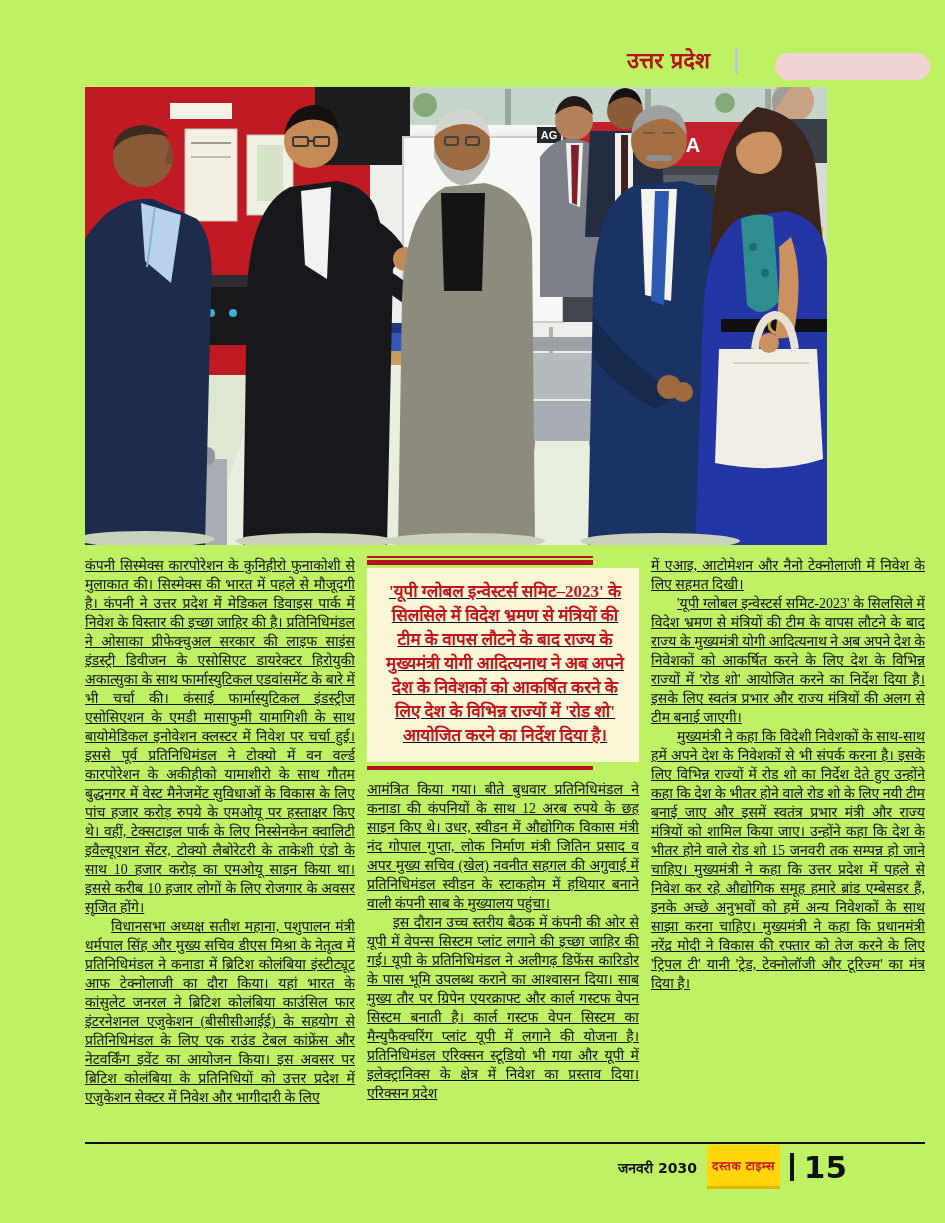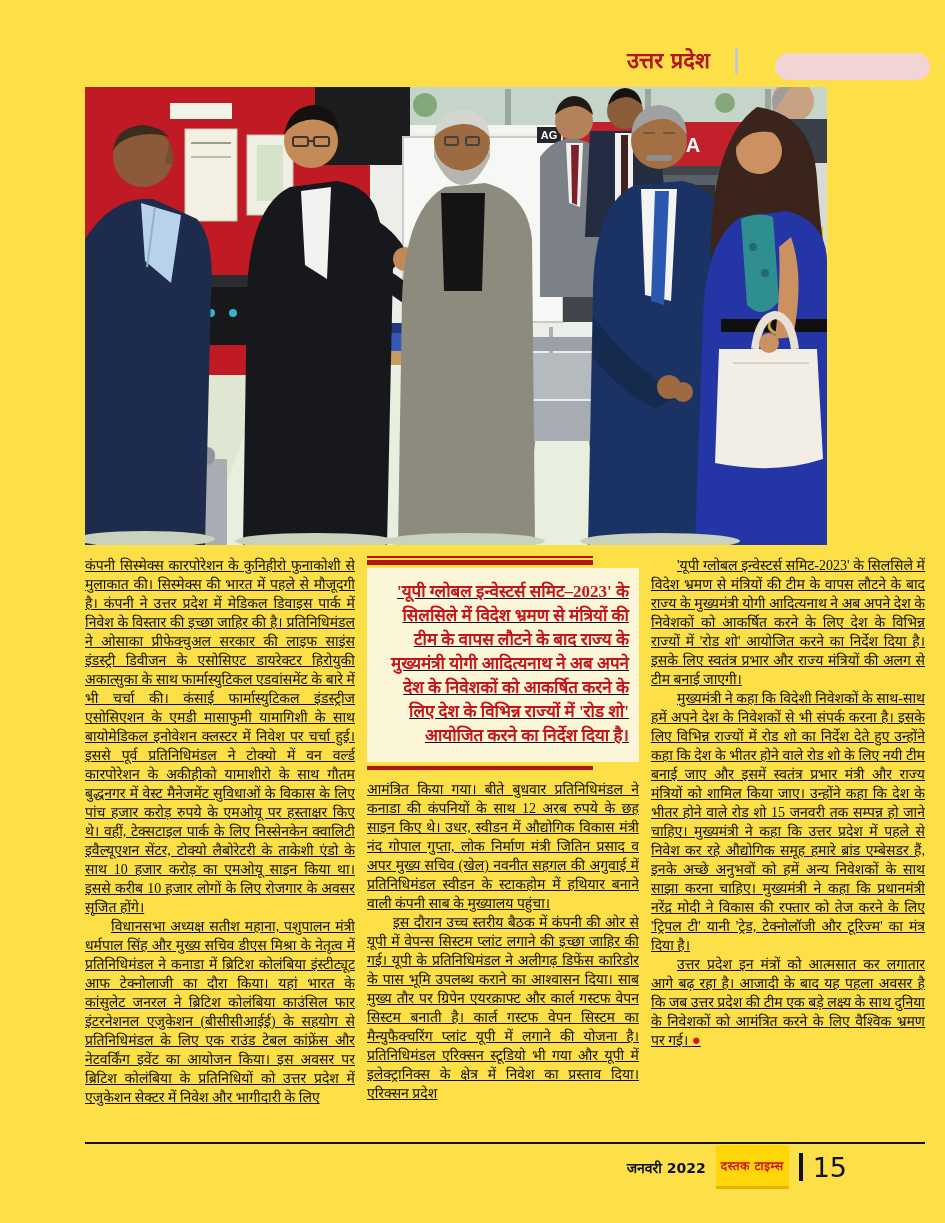--- a/index.html
+++ b/index.html
@@ -1,18 +1,18 @@
 <!DOCTYPE html>
 <html><head>
 <meta charset="utf-8">
 <style>
   * { margin:0; padding:0; box-sizing:border-box; }
   html,body { background:#ffffff; }
   body { font-family:"Liberation Serif","DejaVu Serif",serif; }
-  .page { position:relative; width:945px; height:1223px; background:#fde047; overflow:hidden; margin:0 auto; }
+  .page { position:relative; width:945px; height:1223px; background:#bef264; overflow:hidden; margin:0 auto; }
 
   
   .section-title { position:absolute; top:44px; left:520px; width:190px; text-align:right;
     font-family:"DejaVu Sans","Liberation Sans",sans-serif;
     font-size:22px; font-weight:bold; color:#b5121b; letter-spacing:0; }
   .header-sep { position:absolute; top:48px; left:735px; width:3px; height:26px; background:#c3c8d2; }
   .header-pill { position:absolute; top:53px; left:775px; width:155px; height:27px; background:#f2d4d5; border-radius:14px; }
 
   
   .photo { position:absolute; top:87px; left:85px; width:742px; height:458px; overflow:hidden; background:#eceeea; }
@@ -23,35 +23,35 @@
     font-size:14px; line-height:19px; text-align:justify; color:#111;text-decoration:underline; }
   .col p { margin:0; }
   .col p.indent { text-indent:26px; }
   .col1 { left:85px;  width:270px; }
   .col2 { left:367px; width:272px; }
   .col3 { left:651px; width:274px; }
 
   
   .quote-rule-top { width:226px; height:9px; border-top:2px solid #b5121b; border-bottom:5px solid #b5121b; margin-bottom:3px; }
   .quote-box { background:#fcf6d9; color:#c3161c; font-weight:bold; font-size:17px; line-height:24px;
-    padding:12px 10px 14px 14px; text-align:right; }
+    padding:12px 10px 14px 14px; text-align:center; }
   .quote-rule-bottom { width:226px; height:4px; background:#b5121b; margin:4px 0 10px 0; }
 
   .end-dot { color:#d8161c; font-size:15px; }
 
   
   .footer-rule { position:absolute; top:1142px; left:85px; width:840px; height:2px; background:#111; }
   .footer-row { position:absolute; top:1150px; left:85px; width:762px; height:34px;
     display:flex; justify-content:flex-end; align-items:center; gap:10px;
     font-family:"DejaVu Sans","Liberation Sans",sans-serif; }
   .footer-date { font-size:14px; font-weight:bold; color:#111; }
   .footer-logo { background:#ffd60a; border-bottom:3px solid #e3b400; padding:12px 5px;
     font-size:12px; font-weight:bold; color:#d01418; letter-spacing:0.5px; white-space:nowrap; }
   .footer-bar { width:4px; height:28px; background:#111; }
-  .footer-page { font-size:27px; font-weight:normal; color:#111; line-height:1; }
+  .footer-page { font-size:31px; font-weight:bold; color:#111; line-height:1; }
 </style>
 </head>
 <body>
 
 <div class="page">
 
   <div class="section-title">उत्तर प्रदेश</div>
   <div class="header-sep"></div>
   <div class="header-pill"></div>
 
@@ -237,26 +237,26 @@
 
   <div class="col col2">
     <div class="quote-rule-top"></div>
     <div class="quote-box">'यूपी ग्लोबल इन्वेस्टर्स समिट–2023' के सिलसिले में विदेश भ्रमण से मंत्रियों की टीम के वापस लौटने के बाद राज्य के मुख्यमंत्री योगी आदित्यनाथ ने अब अपने देश के निवेशकों को आकर्षित करने के लिए देश के विभिन्न राज्यों में 'रोड शो' आयोजित करने का निर्देश दिया है।</div>
     <div class="quote-rule-bottom"></div>
     <p>आमंत्रित किया गया। बीते बुधवार प्रतिनिधिमंडल ने कनाडा की कंपनियों के साथ 12 अरब रुपये के छह साइन किए थे। उधर, स्वीडन में औद्योगिक विकास मंत्री नंद गोपाल गुप्ता, लोक निर्माण मंत्री जितिन प्रसाद व अपर मुख्य सचिव (खेल) नवनीत सहगल की अगुवाई में प्रतिनिधिमंडल स्वीडन के स्टाकहोम में हथियार बनाने वाली कंपनी साब के मुख्यालय पहुंचा।</p>
     <p class="indent">इस दौरान उच्च स्तरीय बैठक में कंपनी की ओर से यूपी में वेपन्स सिस्टम प्लांट लगाने की इच्छा जाहिर की गई। यूपी के प्रतिनिधिमंडल ने अलीगढ़ डिफेंस कारिडोर के पास भूमि उपलब्ध कराने का आश्वासन दिया। साब मुख्य तौर पर ग्रिपेन एयरक्राफ्ट और कार्ल गस्टफ वेपन सिस्टम बनाती है। कार्ल गस्टफ वेपन सिस्टम का मैन्युफैक्चरिंग प्लांट यूपी में लगाने की योजना है। प्रतिनिधिमंडल एरिक्सन स्टूडियो भी गया और यूपी में इलेक्ट्रानिक्स के क्षेत्र में निवेश का प्रस्ताव दिया। एरिक्सन प्रदेश</p>
   </div>
 
   <div class="col col3">
+    <p>में एआइ, आटोमेशन और नैनो टेक्नोलाजी में निवेश के लिए सहमत दिखी।</p>
     <p class="indent">'यूपी ग्लोबल इन्वेस्टर्स समिट-2023' के सिलसिले में विदेश भ्रमण से मंत्रियों की टीम के वापस लौटने के बाद राज्य के मुख्यमंत्री योगी आदित्यनाथ ने अब अपने देश के निवेशकों को आकर्षित करने के लिए देश के विभिन्न राज्यों में 'रोड शो' आयोजित करने का निर्देश दिया है। इसके लिए स्वतंत्र प्रभार और राज्य मंत्रियों की अलग से टीम बनाई जाएगी।</p>
     <p class="indent">मुख्यमंत्री ने कहा कि विदेशी निवेशकों के साथ-साथ हमें अपने देश के निवेशकों से भी संपर्क करना है। इसके लिए विभिन्न राज्यों में रोड शो का निर्देश देते हुए उन्होंने कहा कि देश के भीतर होने वाले रोड शो के लिए नयी टीम बनाई जाए और इसमें स्वतंत्र प्रभार मंत्री और राज्य मंत्रियों को शामिल किया जाए। उन्होंने कहा कि देश के भीतर होने वाले रोड शो 15 जनवरी तक सम्पन्न हो जाने चाहिए। मुख्यमंत्री ने कहा कि उत्तर प्रदेश में पहले से निवेश कर रहे औद्योगिक समूह हमारे ब्रांड एम्बेसडर हैं, इनके अच्छे अनुभवों को हमें अन्य निवेशकों के साथ साझा करना चाहिए। मुख्यमंत्री ने कहा कि प्रधानमंत्री नरेंद्र मोदी ने विकास की रफ्तार को तेज करने के लिए 'ट्रिपल टी' यानी 'ट्रेड, टेक्नोलॉजी और टूरिज्म' का मंत्र दिया है।</p>
-    <p class="indent"><span>उत्तर प्रदेश इन मंत्रों को आत्मसात कर लगातार आगे बढ़ रहा है। आजादी के बाद यह पहला अवसर है कि जब उत्तर प्रदेश की टीम एक बड़े लक्ष्य के साथ दुनिया के निवेशकों को आमंत्रित करने के लिए वैश्विक भ्रमण पर गई।</span> <span class="end-dot">●</span></p>
   </div>
 
   <div class="footer-rule"></div>
   <div class="footer-row">
-    <span class="footer-date">जनवरी 2022</span>
+    <span class="footer-date">जनवरी 2030</span>
     <span class="footer-logo">दस्तक टाइम्स</span>
     <span class="footer-bar"></span>
     <span class="footer-page">15</span>
   </div>
 
 </div>
 
 </body></html>

